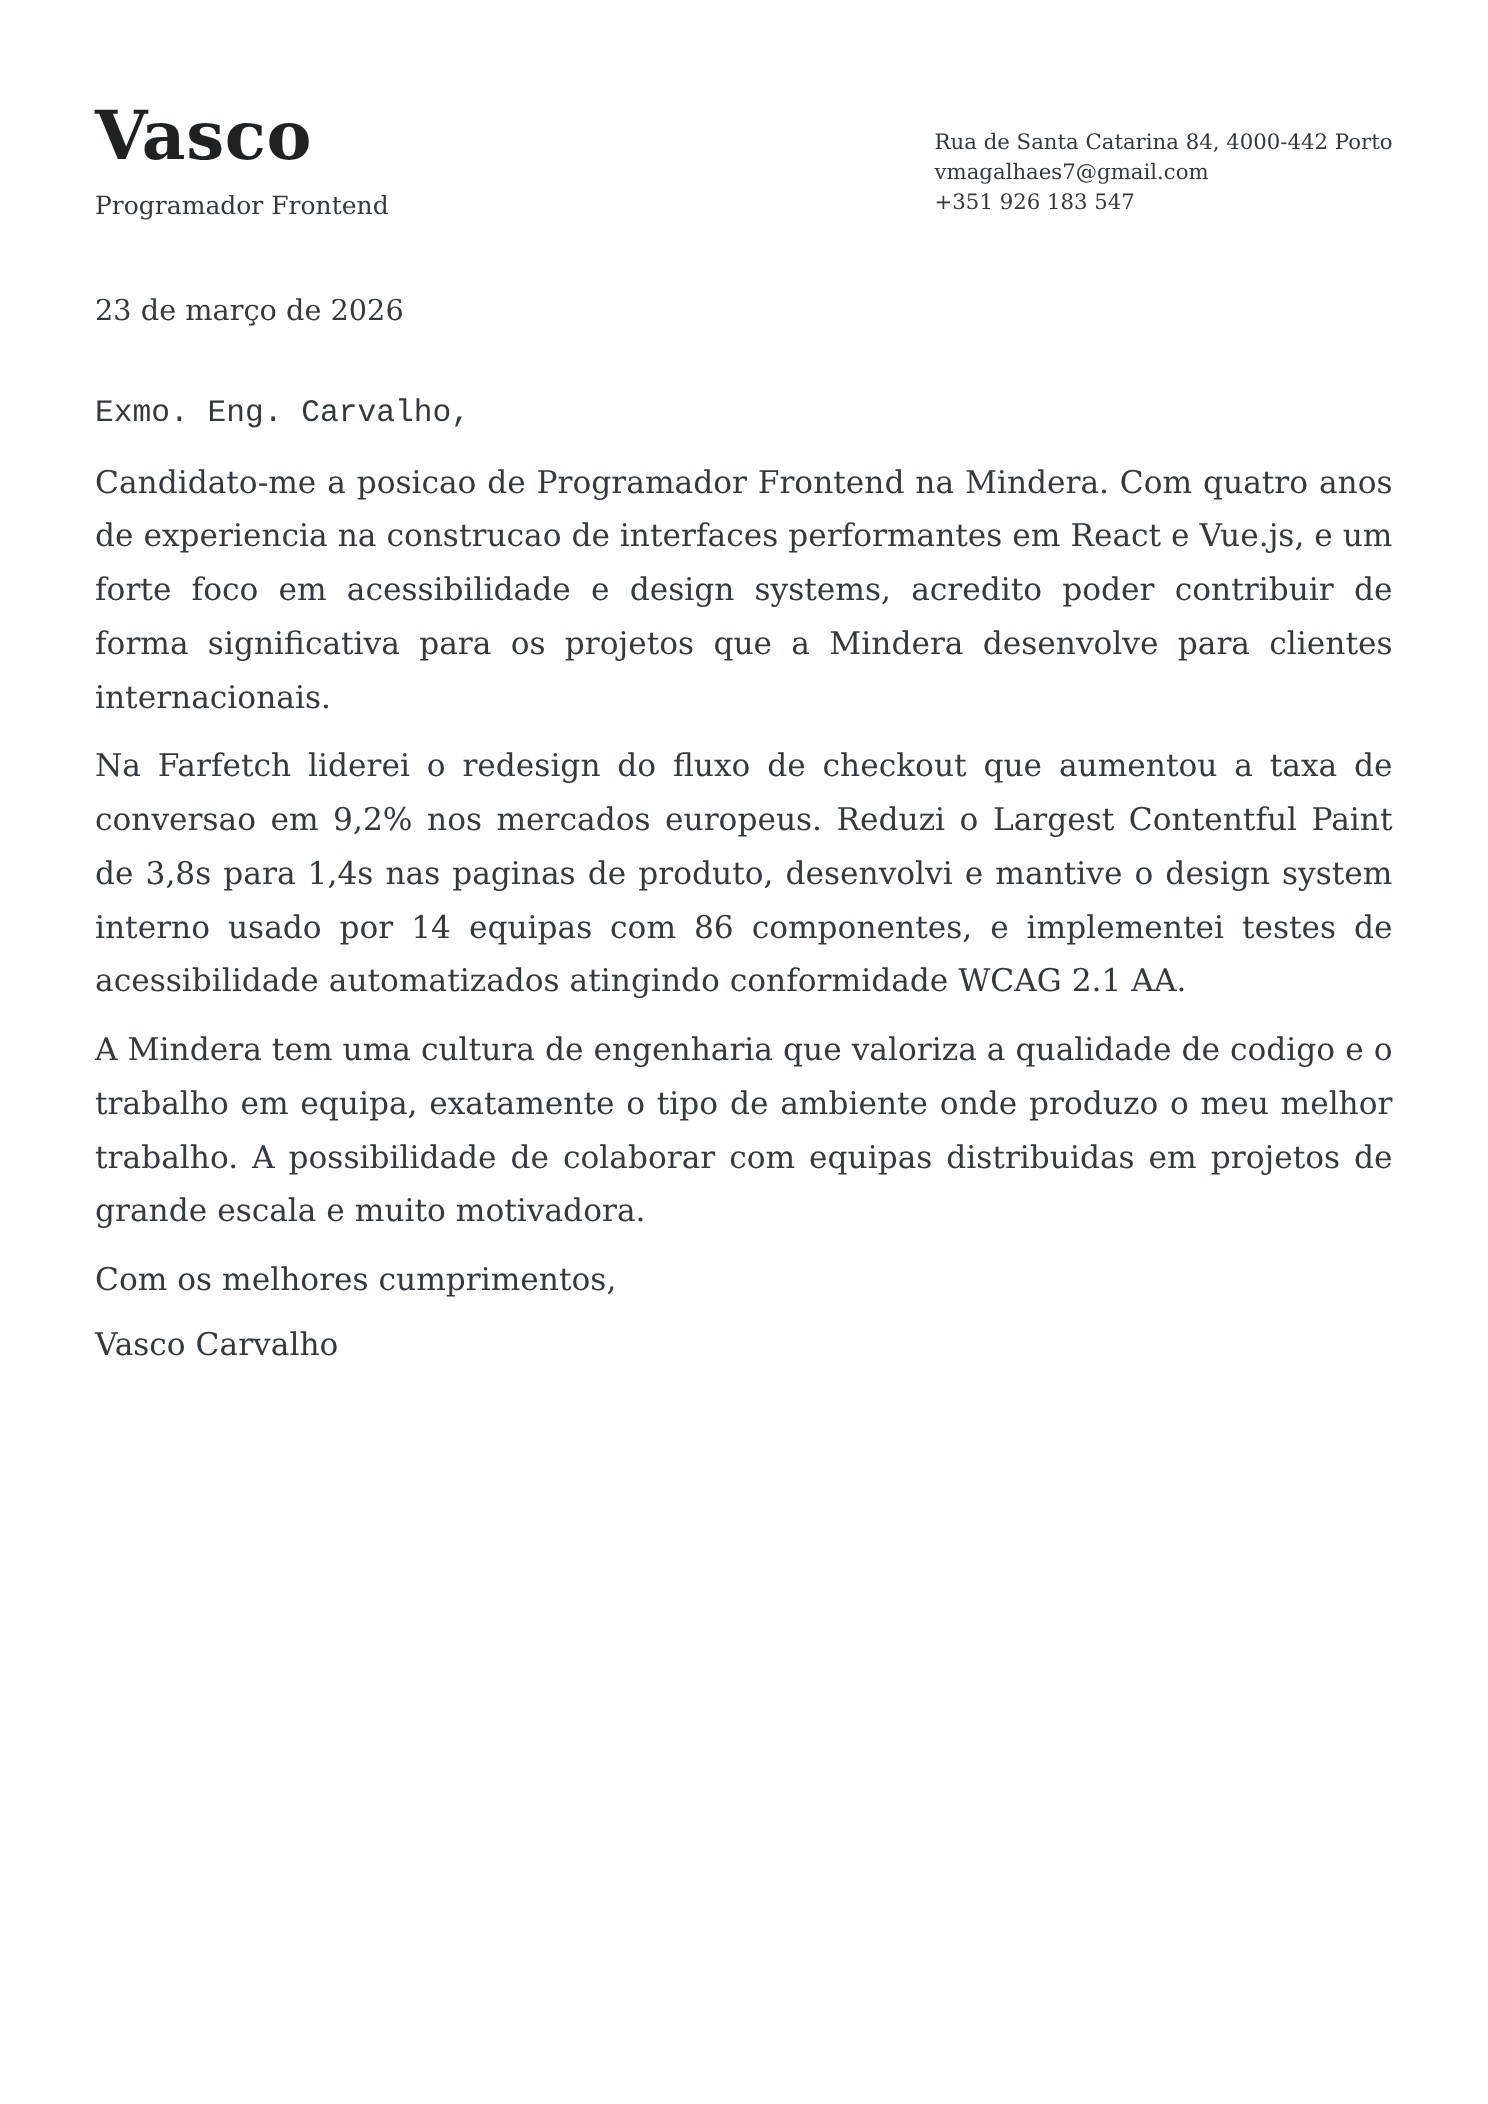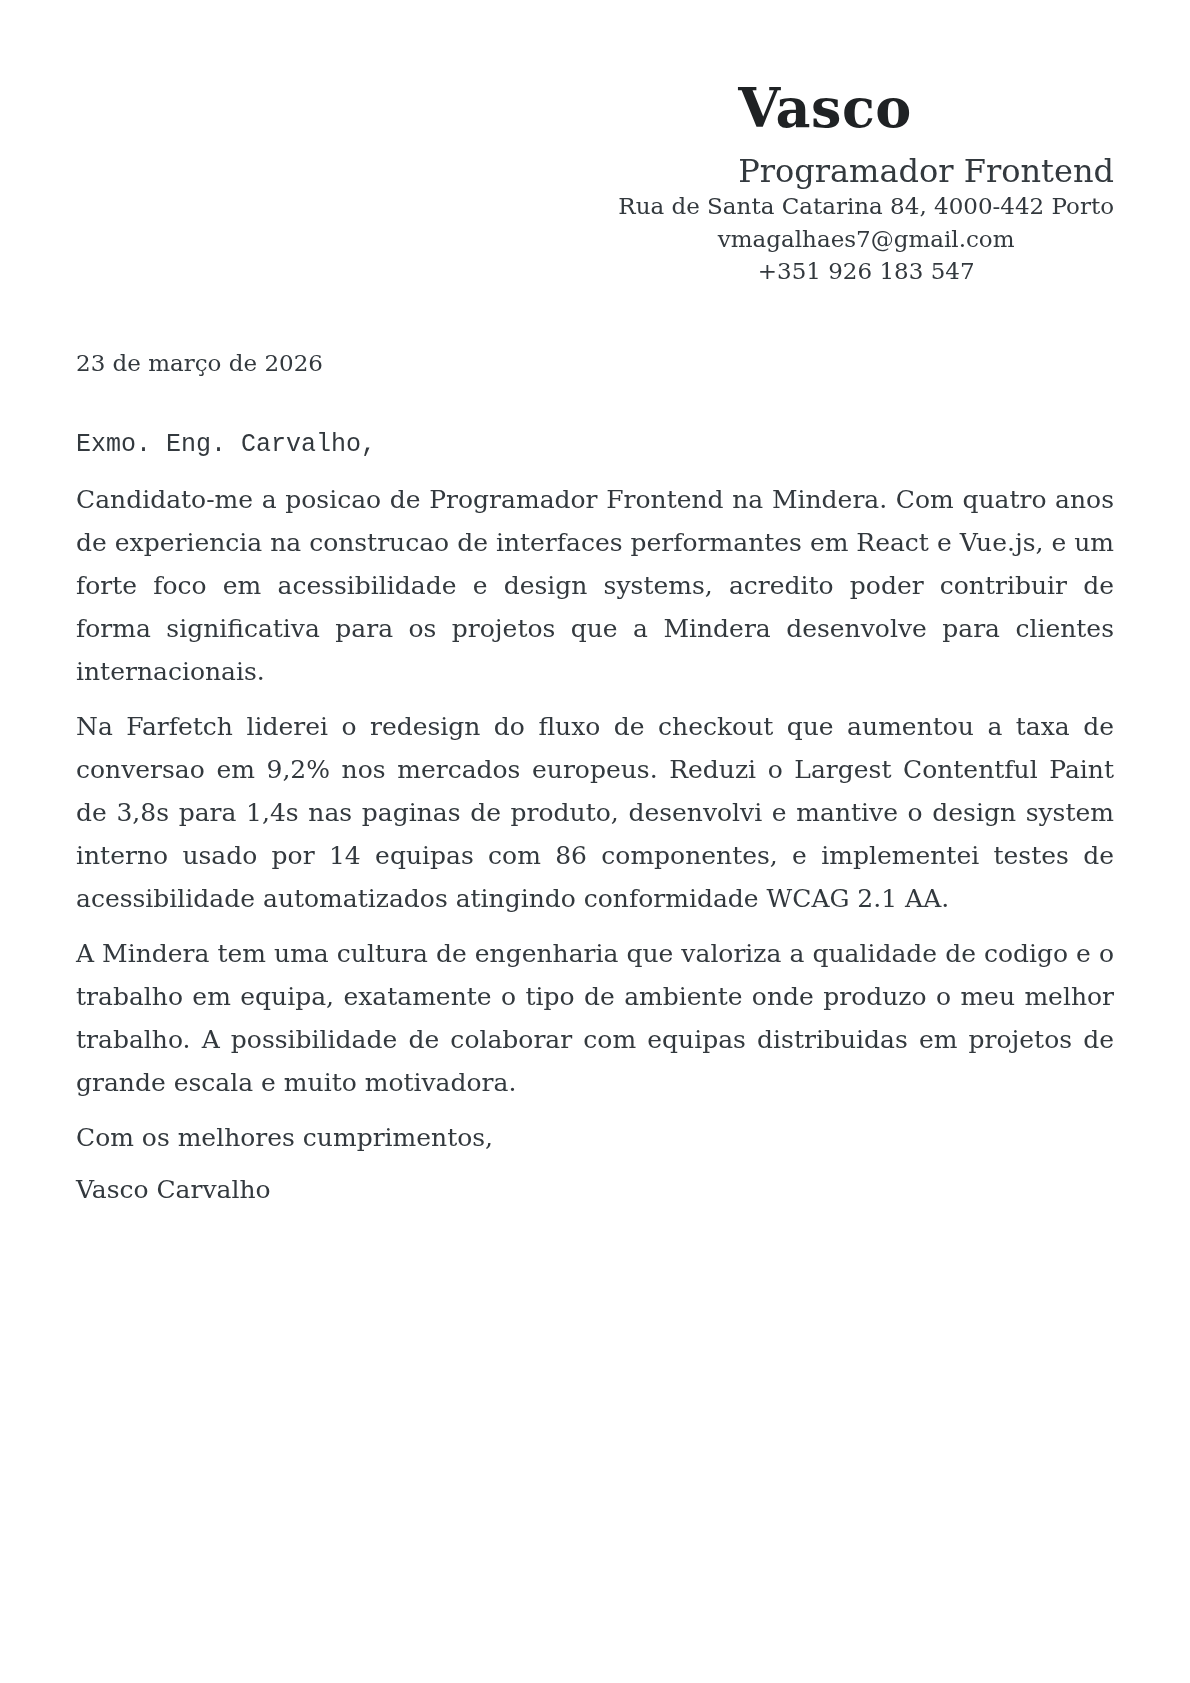--- a/index.html
+++ b/index.html
@@ -23,39 +23,38 @@
     width: 1190px;
     height: 1683px;
     padding: 76px 76px 0 76px;
     overflow: hidden;
   }
   
   .header {
     display: flex;
     justify-content: space-between;
     align-items: flex-end;
-    flex-direction: column;
   }
   .name {
     margin: 0;
     font-size: 54px;
     line-height: 1.22;
     font-weight: 700;
     color: var(--heading);
     letter-spacing: 0.5px;
   }
   .name span { display: block; }
   .job-title {
     margin-top: 10px;
-    font-size: 32px;
+    font-size: 20px;
     color: var(--text);
   }
   .contact {
-    text-align: center;
-    font-size: 23px;
+    text-align: left;
+    font-size: 17px;
     line-height: 1.42;
     color: var(--text);
     padding-bottom: 2px;
   }
   
   .letter-body {
     margin-top: 60px;
   }
   .date {
     font-size: 23px;

